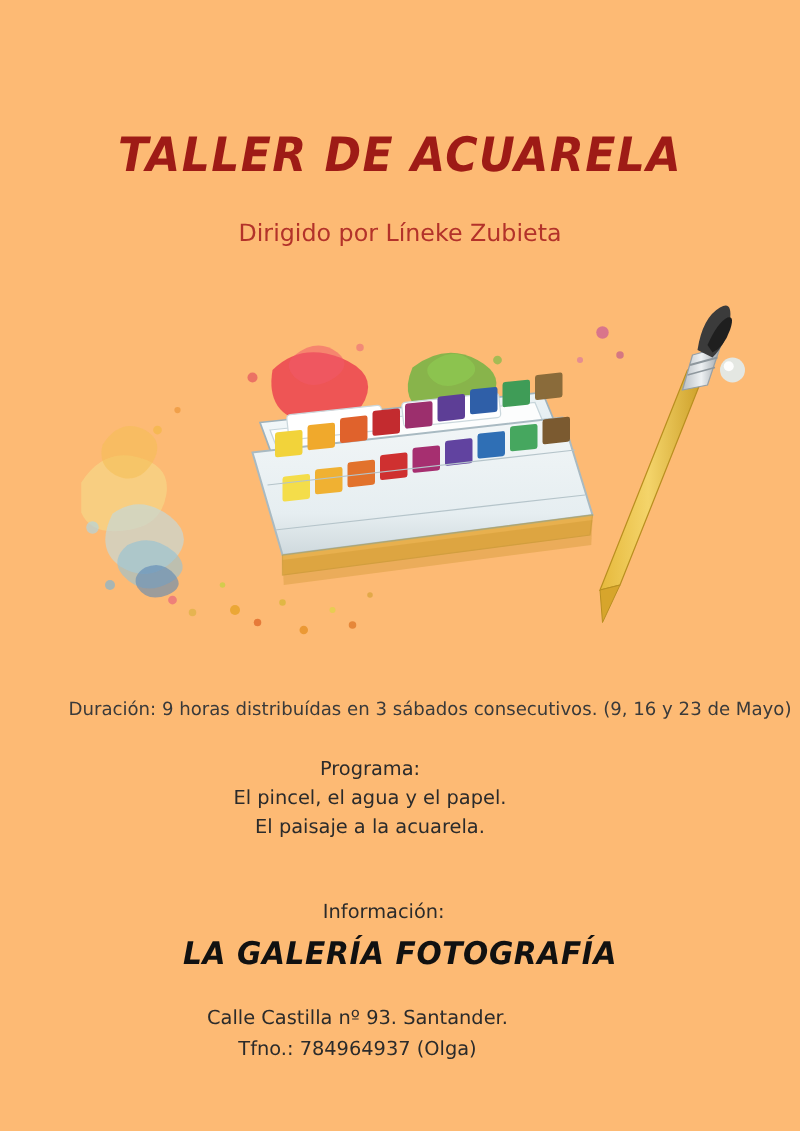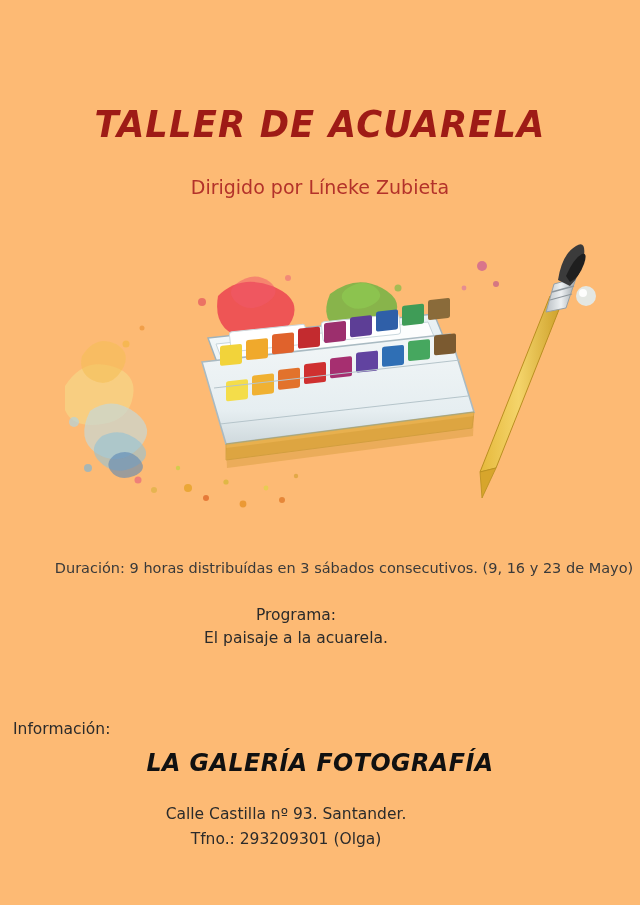--- a/index.html
+++ b/index.html
@@ -80,23 +80,23 @@
     width: 592px;
     text-align: center;
     font-size: 15.5px;
     color: #2b2b2b;
     line-height: 23px;
     font-family: "DejaVu Sans", sans-serif;
   }
   .info-label {
     position: absolute;
     top: 720px;
-    left: 13px;
+    left: 3px;
     width: 608px;
-    text-align: left;
+    text-align: center;
     font-size: 15.5px;
     color: #2b2b2b;
     font-family: "DejaVu Sans", sans-serif;
   }
   .venue {
     position: absolute;
     top: 748px;
     left: 0;
     width: 640px;
     text-align: center;
@@ -253,24 +253,25 @@
         <circle cx="556" cy="60" r="10" fill="#dfeef6" opacity="0.85"></circle>
         <circle cx="553" cy="57" r="4" fill="#ffffff" opacity="0.9"></circle>
       </g>
     </svg>
   </div>
 
   <div class="duration">Duración: 9 horas distribuídas en 3 sábados consecutivos. (9, 16 y 23 de Mayo)</div>
 
   <div class="program-block">
     <span class="line">Programa:</span>
+    <span class="line">El pincel, el agua y el papel.</span>
     <span class="line">El paisaje a la acuarela.</span>
   </div>
 
   <div class="info-label">Información:</div>
   <div class="venue">LA GALERÍA FOTOGRAFÍA</div>
 
   <div class="address">
     <span class="line">Calle Castilla nº 93.  Santander.</span>
-    <span class="line">Tfno.: 293209301  (Olga)</span>
+    <span class="line">Tfno.: 784964937  (Olga)</span>
   </div>
 
 </div>
 
 </body></html>

